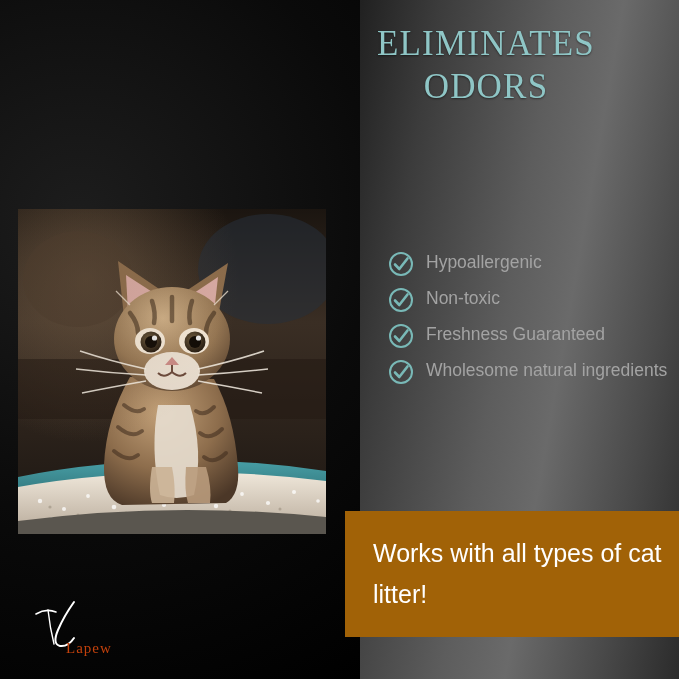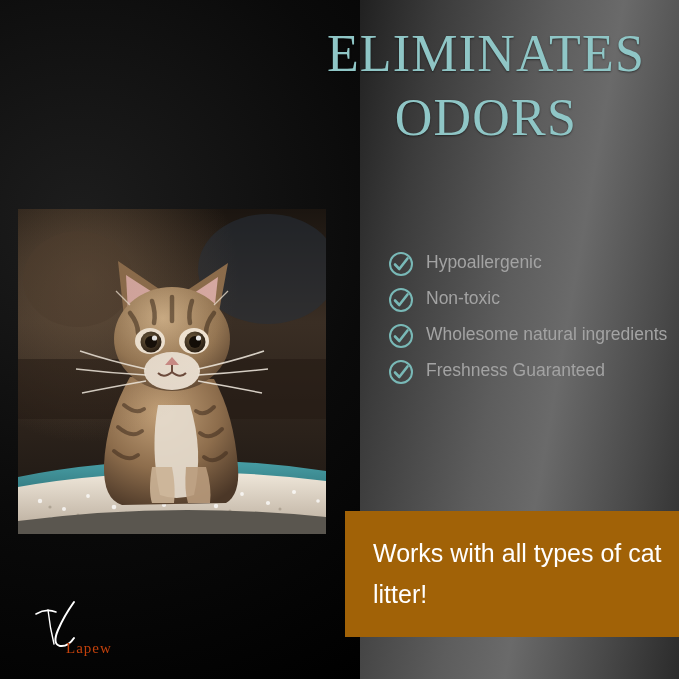--- a/index.html
+++ b/index.html
@@ -37,21 +37,21 @@
 
   
   .headline {
     position: absolute;
     top: 22px;
     left: 300px;
     width: 372px;
     text-align: center;
     font-family: "Liberation Serif", serif;
     color: #8fc6c6;
-    font-size: 52px;
+    font-size: 35px;
     line-height: 1.23;
     letter-spacing: 1.2px;
     text-shadow: 0 1px 2px rgba(0,0,0,.5);
   }
   .headline .hl-line {
     display: block;
     white-space: nowrap;
   }
 
   
@@ -321,31 +321,31 @@
       <span class="bullet-text">Non-toxic</span>
     </div>
 
     <div class="bullet-row">
       <span class="check-icon">
         <svg width="26" height="26" viewBox="0 0 26 26" xmlns="http://www.w3.org/2000/svg">
           <circle cx="13" cy="13" r="11" fill="none" stroke="#79b9b7" stroke-width="2"></circle>
           <path d="M7 13.5 L11.3 18 L19.5 7.5" fill="none" stroke="#79b9b7" stroke-width="2.6" stroke-linecap="round" stroke-linejoin="round"></path>
         </svg>
       </span>
-      <span class="bullet-text">Wholesome natural ingredients</span>
+      <span class="bullet-text">Freshness Guaranteed</span>
     </div>
 
     <div class="bullet-row">
       <span class="check-icon">
         <svg width="26" height="26" viewBox="0 0 26 26" xmlns="http://www.w3.org/2000/svg">
           <circle cx="13" cy="13" r="11" fill="none" stroke="#79b9b7" stroke-width="2"></circle>
           <path d="M7 13.5 L11.3 18 L19.5 7.5" fill="none" stroke="#79b9b7" stroke-width="2.6" stroke-linecap="round" stroke-linejoin="round"></path>
         </svg>
       </span>
-      <span class="bullet-text">Freshness Guaranteed</span>
+      <span class="bullet-text">Wholesome natural ingredients</span>
     </div>
 
   </div>
 
   <div class="caption-box">
     <div class="caption-text">Works with all types of cat litter!</div>
   </div>
 
   <div class="logo">
     <span class="logo-mark">

